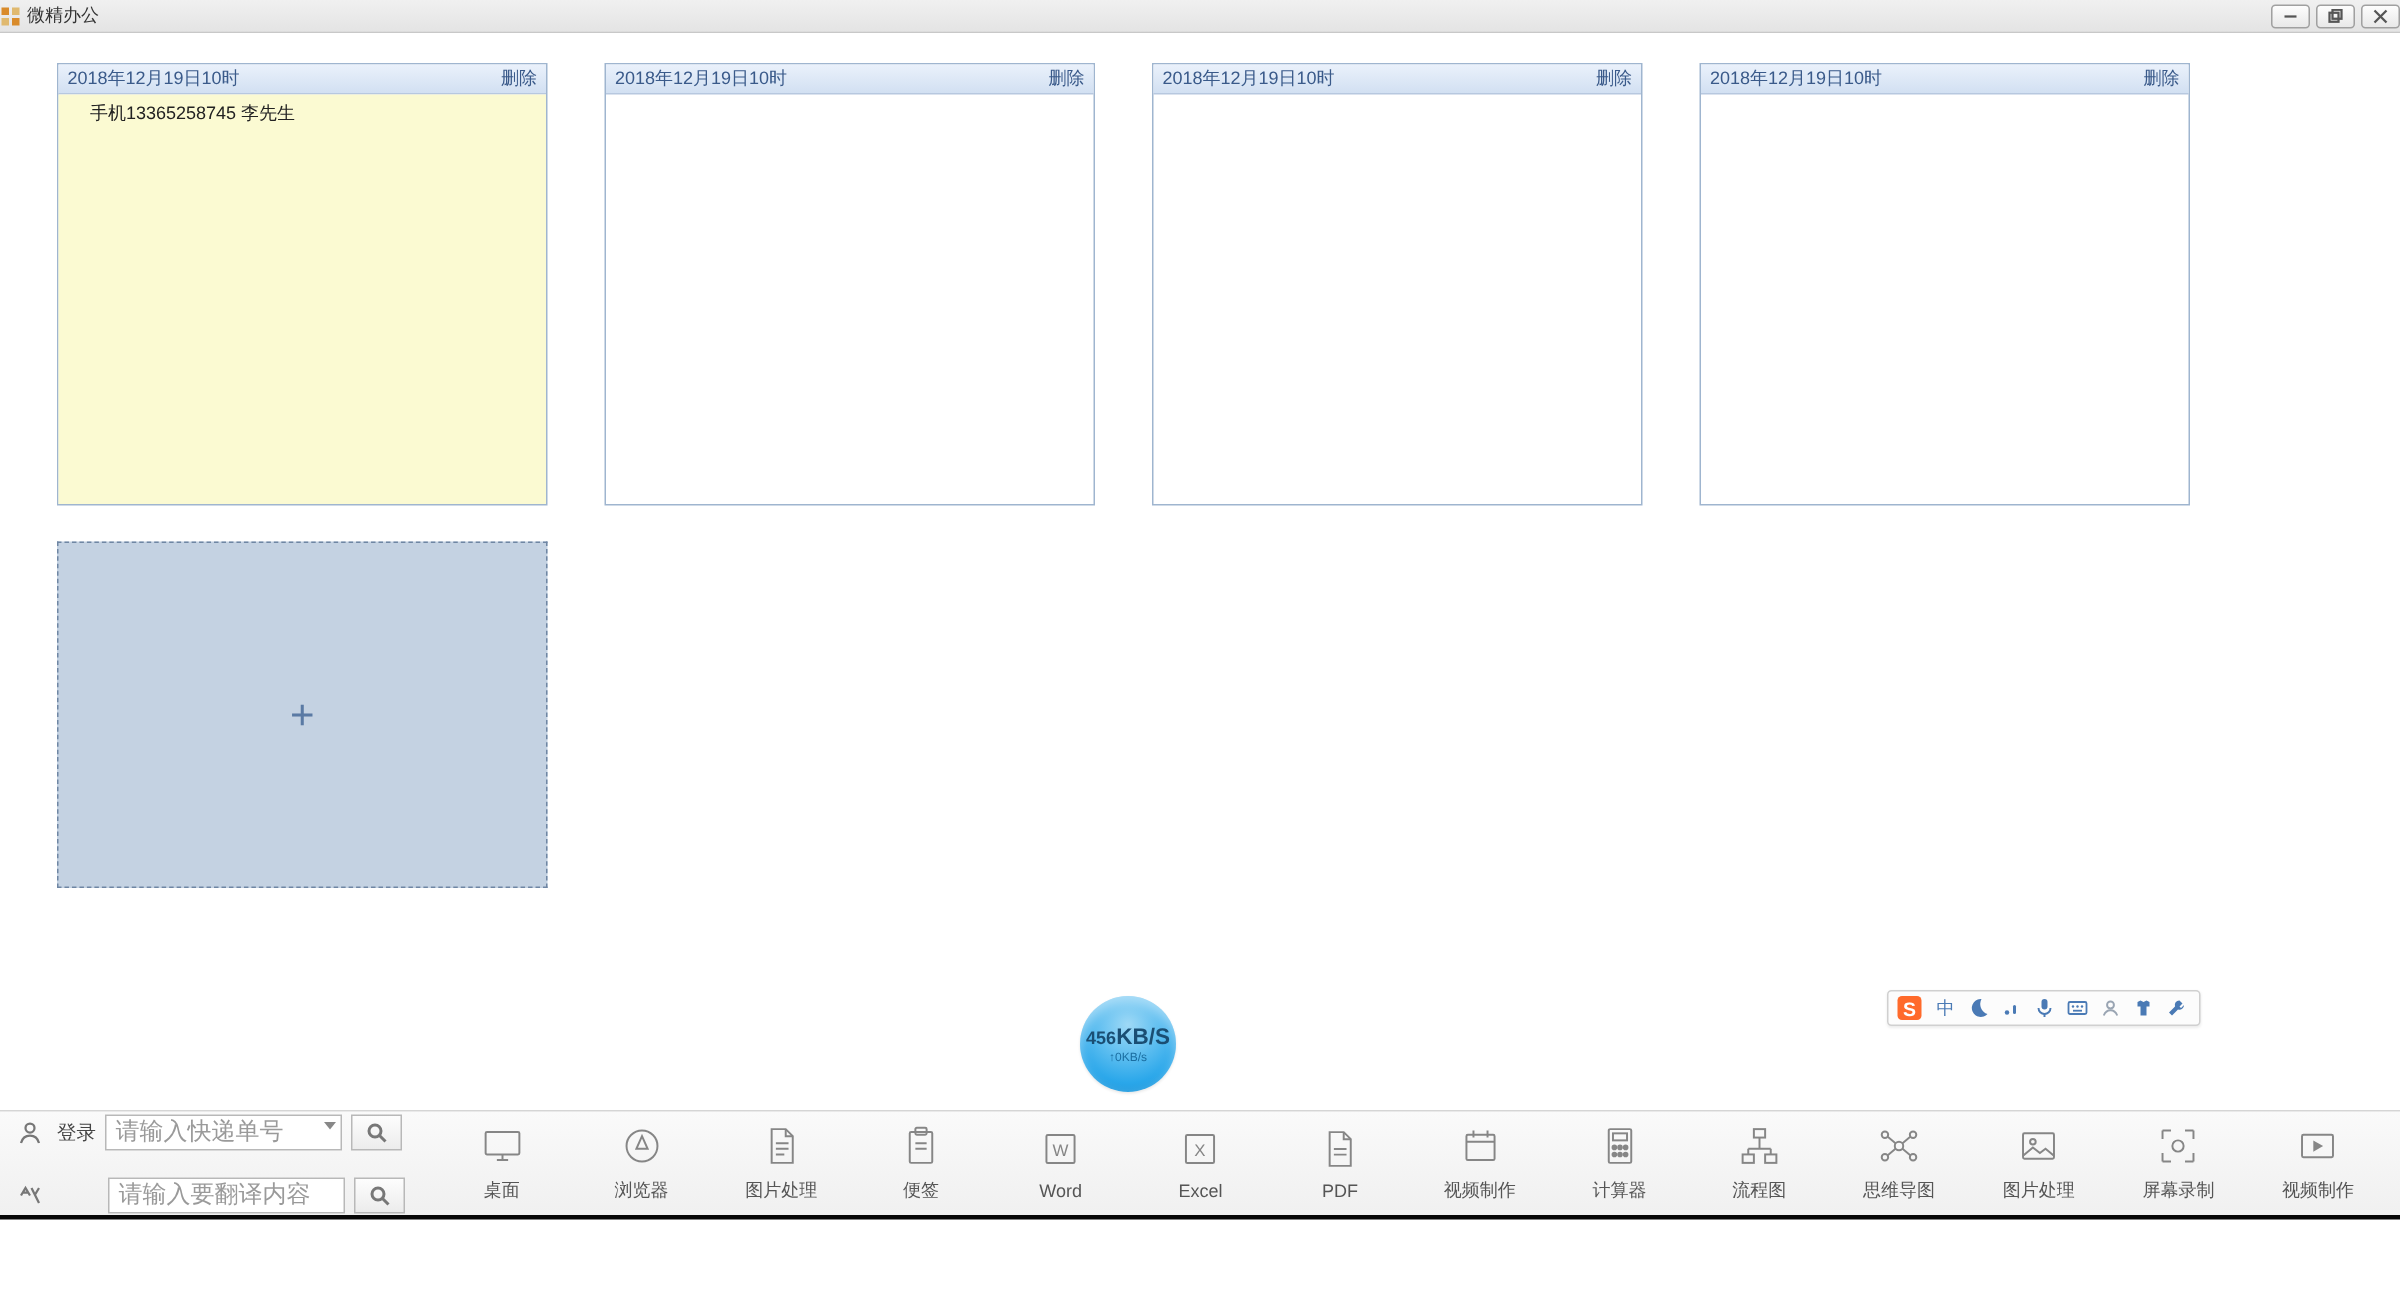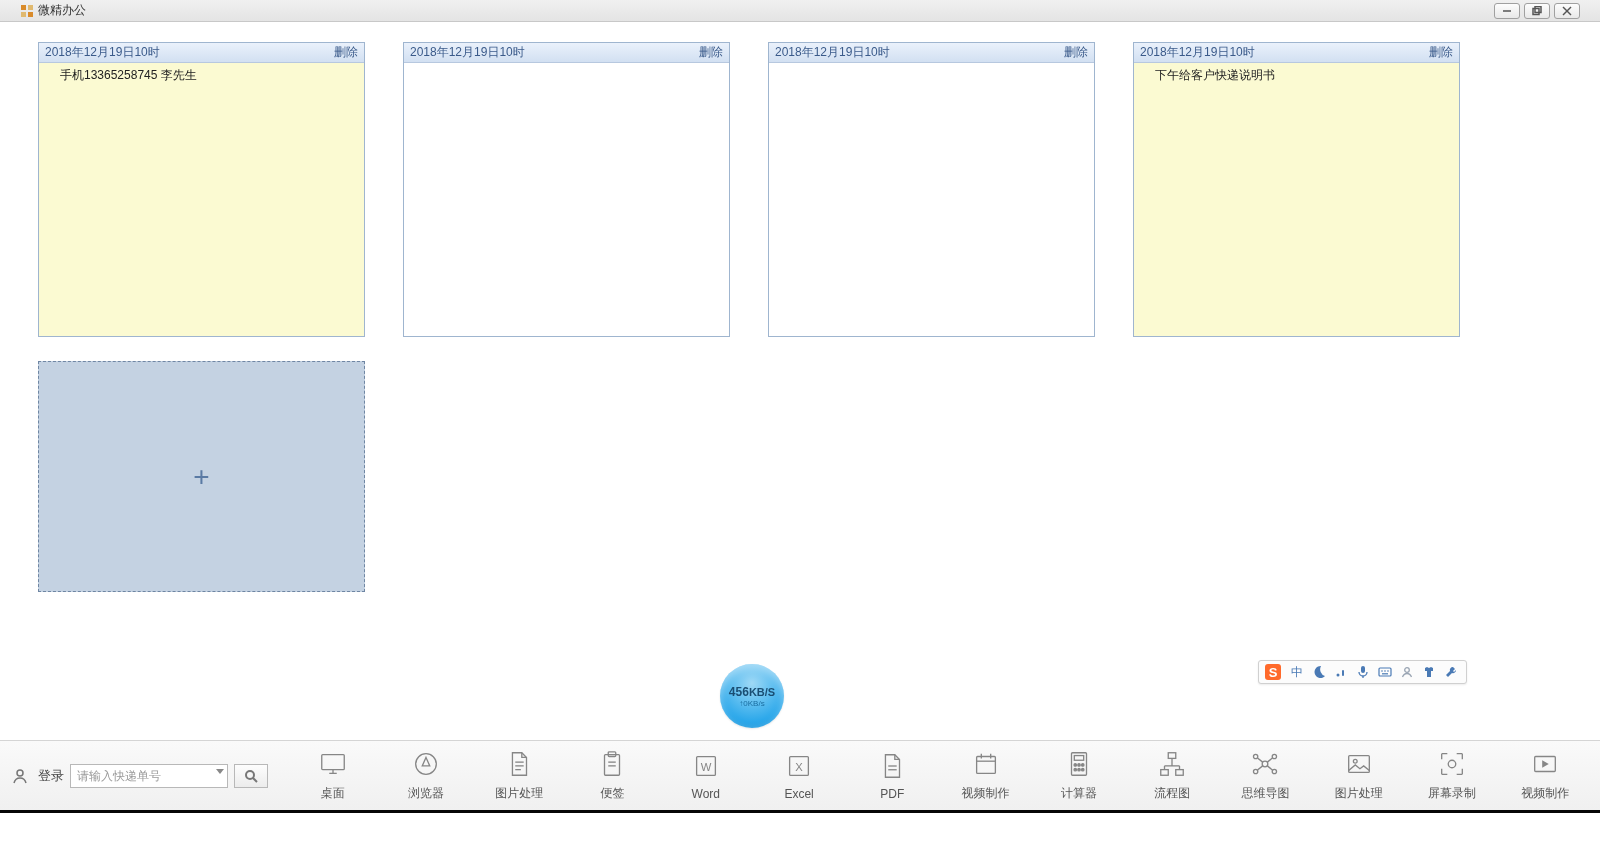--- a/index.html
+++ b/index.html
@@ -1,19 +1,19 @@
 <!DOCTYPE html>
 <html><head>
 <meta charset="utf-8">
 <style>
 * { box-sizing: border-box; margin: 0; padding: 0; }
 html, body { width: 1600px; height: 868px; font-family: "Microsoft YaHei", "SimSun", sans-serif; background: #ffffff; overflow: hidden; }
 
 
-.titlebar { height: 22px; background: linear-gradient(#f0f0f0, #e4e4e4); border-bottom: 1px solid #c8c8c8; display: flex; align-items: center; padding: 0 20px; font-size: 12px; color: #333; }
+.titlebar { height: 22px; background: linear-gradient(#f0f0f0, #e4e4e4); border-bottom: 1px solid #c8c8c8; display: flex; align-items: center; padding: 0 0; font-size: 12px; color: #333; }
 .titlebar .app-icon { width: 14px; height: 14px; margin-right: 4px; display: inline-flex; align-items: center; justify-content: center; }
 .titlebar .app-icon svg { width: 14px; height: 14px; }
 .titlebar .spacer { flex: 1; }
 .titlebar .win-btn { width: 26px; height: 16px; margin-left: 4px; border: 1px solid #a0a0a0; border-radius: 3px; background: linear-gradient(#fdfdfd, #e8e8e8); display: flex; align-items: center; justify-content: center; cursor: pointer; }
 .titlebar .win-btn svg { width: 10px; height: 10px; stroke: #555; fill: none; stroke-width: 1.5; }
 
 
 .main { position: relative; height: 710px; background: #ffffff; }
 
 .notes { padding: 20px 0 0 38px; display: flex; flex-wrap: wrap; }
@@ -23,39 +23,39 @@
 .note-header .note-delete { color: #3a5a8a; cursor: pointer; }
 .note-body { flex: 1; background: #fbfad2; padding: 4px 21px; font-size: 12px; color: #222; line-height: 1.4; }
 
 .add-note { width: 327px; height: 231px; margin-right: 38px; position: relative; cursor: pointer; }
 .add-note .inner { position: absolute; inset: 0; background: #c4d2e2; border: 1px dashed #6f86a3; display: flex; align-items: center; justify-content: center; }
 .add-note .plus { font-size: 28px; color: #5a7aa4; font-weight: 300; }
 
 
 .netspeed { position: absolute; left: 720px; top: 642px; width: 64px; height: 64px; border-radius: 50%; background: radial-gradient(circle at 50% 30%, #9fd9f6 0%, #5bbdf0 40%, #2aa7ea 70%, #1a8dd0 100%); display: flex; flex-direction: column; align-items: center; justify-content: center; color: #1a4e73; font-size: 10px; box-shadow: inset 0 4px 8px rgba(255,255,255,0.5), 0 1px 2px rgba(0,0,0,0.1); }
 .netspeed .down { font-weight: bold; font-size: 12px; color: #1a4e73; }
-.netspeed .down .unit { font-size: 11px; }
+.netspeed .down .unit { font-size: 15px; }
 .netspeed .up { font-size: 8px; color: #1a6da0; }
 
 
 .ime-toolbar { position: absolute; right: 133px; top: 638px; height: 24px; display: flex; align-items: center; background: #fcfcfc; border: 1px solid #d0d0d0; border-radius: 3px; padding: 0 4px; box-shadow: 0 1px 2px rgba(0,0,0,0.08); }
 .ime-toolbar .ime-logo { width: 20px; height: 20px; margin-right: 3px; display: flex; align-items: center; justify-content: center; }
 .ime-toolbar .ime-item { width: 18px; height: 18px; margin: 0 2px; display: flex; align-items: center; justify-content: center; color: #4a7ab5; font-size: 12px; cursor: pointer; }
 .ime-toolbar .ime-item svg { width: 14px; height: 14px; fill: #4a7ab5; }
 
 
 .bottombar { position: absolute; left: 0; right: 0; bottom: 58px; height: 70px; border-top: 1px solid #d5d5d5; background: linear-gradient(#fafafa, #f0f0f0); display: flex; align-items: center; padding: 0 8px; }
 
 .left-controls { display: flex; flex-direction: column; gap: 18px; margin-right: 18px; }
 .ctrl-row { display: flex; align-items: center; gap: 6px; }
 .icon-btn { width: 24px; height: 22px; display: flex; align-items: center; justify-content: center; color: #777; }
 .icon-btn svg { width: 18px; height: 18px; stroke: #777; fill: none; stroke-width: 1.5; }
 .login-label { font-size: 13px; color: #444; cursor: pointer; }
 .text-input-wrap { position: relative; display: flex; align-items: center; }
-.text-input { width: 158px; height: 24px; border: 1px solid #b8b8b8; background: #fff; padding: 0 18px 0 6px; font-size: 12px; color: #8b5cf6; }
+.text-input { width: 158px; height: 24px; border: 1px solid #b8b8b8; background: #fff; padding: 0 18px 0 6px; font-size: 16px; color: #8b5cf6; }
 .text-input::placeholder { color: #9a9a9a; }
 .dropdown-arrow { position: absolute; right: 4px; top: 5px; width: 0; height: 0; border-left: 4px solid transparent; border-right: 4px solid transparent; border-top: 5px solid #888; pointer-events: none; }
 .search-btn { width: 34px; height: 24px; border: 1px solid #b8b8b8; background: linear-gradient(#fdfdfd, #ececec); display: flex; align-items: center; justify-content: center; cursor: pointer; }
 .search-btn svg { width: 14px; height: 14px; stroke: #777; fill: none; stroke-width: 2; }
 
 .tool-strip { display: flex; flex: 1; }
 .tool { flex: 1; display: flex; flex-direction: column; align-items: center; justify-content: center; gap: 6px; cursor: pointer; font-size: 12px; color: #555; }
 .tool svg { width: 30px; height: 30px; stroke: #868686; fill: none; stroke-width: 1.4; }
 .tool .tool-label { font-size: 12px; text-align: center; }
 
@@ -118,21 +118,20 @@
         <span class="note-date">2018年12月19日10时</span>
         <span class="note-delete">删除</span>
       </div>
     </div>
 
     <div class="note">
       <div class="note-header">
         <span class="note-date">2018年12月19日10时</span>
         <span class="note-delete">删除</span>
       </div>
-      <div class="note-body">下午给客户快递说明书</div>
     </div>
 
     <div class="add-note">
       <div class="inner">
         <span class="plus">+</span>
       </div>
     </div>
 
   </div>
 
@@ -203,20 +202,38 @@
       <span class="icon-btn">
         <svg viewBox="0 0 18 18">
             <circle cx="9" cy="6" r="3"></circle>
             <path d="M3 16c1-4 4-5 6-5s5 1 6 5"></path>
           </svg>
       </span>
       <span class="login-label">登录</span>
       <span class="text-input-wrap">
         <input class="text-input" type="text" placeholder="请输入快递单号" style="">
         <span class="dropdown-arrow"></span>
+      </span>
+      <span class="search-btn">
+        <svg viewBox="0 0 14 14">
+            <circle cx="6" cy="6" r="4"></circle>
+            <line x1="9" y1="9" x2="13" y2="13"></line>
+          </svg>
+      </span>
+    </div>
+    <div class="ctrl-row">
+      <span class="icon-btn">
+        <svg viewBox="0 0 18 18">
+            <path d="M3 9l3-5 3 5M4 7h4"></path>
+            <path d="M10 4l5 10M12 9l3-5"></path>
+          </svg>
+      </span>
+      <span style="width:28px"></span>
+      <span class="text-input-wrap">
+        <input class="text-input" type="text" placeholder="请输入要翻译内容" style="">
       </span>
       <span class="search-btn">
         <svg viewBox="0 0 14 14">
             <circle cx="6" cy="6" r="4"></circle>
             <line x1="9" y1="9" x2="13" y2="13"></line>
           </svg>
       </span>
     </div>
   </div>
 

